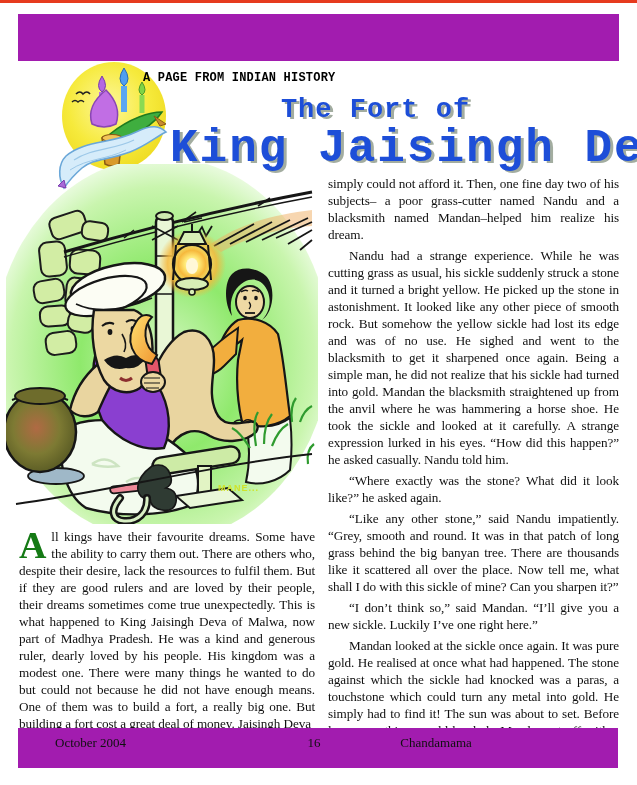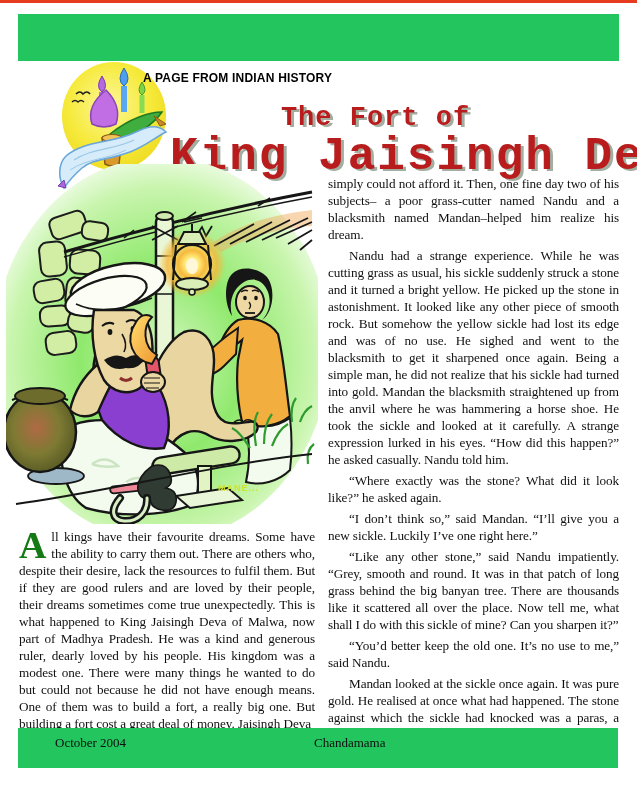--- a/index.html
+++ b/index.html
@@ -1,37 +1,37 @@
 <!DOCTYPE html>
 <html><head>
 <meta charset="utf-8">
 <style>
   html,body{margin:0;padding:0;background:#ffffff;}
   .page{
     position:relative;width:637px;height:785px;background:#ffffff;
     font-family:"Liberation Serif",serif;color:#101010;overflow:hidden;
   }
   .top-rule{position:absolute;left:0;top:6;width:637px;height:3px;background:#e63b1e;}
-  .banner{position:absolute;background:#22c55e;}
+  .banner{position:absolute;background:#a21caf;}
   .banner.top{left:18px;top:14px;width:601px;height:47px;}
   .banner.bottom{left:18px;top:728px;width:600px;height:40px;
     display:flex;align-items:flex-start;box-sizing:border-box;
     padding:7px 45px 0 37px;font-size:13px;}
   .banner.bottom .f-left{flex:1;text-align:left;}
   .banner.bottom .f-mid{flex:1;text-align:center;}
   .banner.bottom .f-right{flex:1;text-align:left;}
   .kicker{
     position:absolute;left:143px;top:71px;
-    font-family:Liberation Sans, sans-serif;font-weight:bold;font-size:12px;
+    font-family:Liberation Mono, monospace;font-weight:bold;font-size:12px;
     letter-spacing:0.2px;color:#000;white-space:nowrap;
   }
   .title{
-    position:absolute;left:170px;top:100px;width:455px;text-align:center;
+    position:absolute;left:170px;top:92px;width:455px;text-align:center;
     font-family:"Liberation Mono","DejaVu Sans Mono",monospace;font-weight:bold;
-    color:#b91c1c;text-shadow:3px 2px 0 #a3ada0;white-space:nowrap;
+    color:#1d4ed8;text-shadow:3px 2px 0 #a3ada0;white-space:nowrap;
   }
   .title .t1{font-size:27px;line-height:36px;position:relative;left:-22px;letter-spacing:1px;}
   .title .t2{font-size:46px;line-height:42px;letter-spacing:2px;}
   .logo{position:absolute;left:54px;top:60px;width:120px;height:132px;}
   .illu{position:absolute;left:6px;top:164px;width:364px;height:360px;}
   .col{
     text-align:justify;font-size:13.2px;line-height:17px;
     letter-spacing:-0.1px;overflow:hidden;
   }
   .col p{margin:4px;}
@@ -267,24 +267,24 @@
   </div>
 
   <div class="col left-col">
     <p><span class="dropcap">A</span><span>ll kings have their favourite dreams. Some have the ability to carry them out. There are others who, despite their desire, lack the resources to fulfil them. But if they are good rulers and are loved by their people, their dreams sometimes come true unexpectedly. This is what happened to King Jaisingh Deva of Malwa, now part of Madhya Pradesh. He was a kind and generous ruler, dearly loved by his people. His kingdom was a modest one.  There were many things he wanted to do but could not because he did not have enough means. One of them was to build a fort, a really big one. But building a fort cost a great deal of money. Jaisingh Deva</span></p>
   </div>
 
   <div class="col right-col">
     <p>simply could not afford it. Then, one fine day two of his subjects– a poor grass-cutter named Nandu and a blacksmith named Mandan–helped him realize his dream.</p>
     <p class="ind">Nandu had a strange experience. While he was cutting grass as usual, his sickle suddenly struck a stone and it turned a bright yellow. He picked up the stone in astonishment. It looked like any other piece of smooth rock. But somehow the yellow sickle had lost its edge and was of no use. He sighed and went to the blacksmith to get it sharpened once again. Being a simple man, he did not realize that his sickle had turned into gold. Mandan the blacksmith straightened up from the anvil where he was hammering a horse shoe. He took the sickle and looked at it carefully. A strange expression lurked in his eyes. “How did this happen?” he asked casually. Nandu told him.</p>
     <p class="ind">“Where exactly was the stone? What did it look like?” he asked again.</p>
+    <p class="ind">“Like any other stone,” said Nandu impatiently. “Grey, smooth and round. It was in that patch of long grass behind the big banyan tree. There are thousands like it scattered all over the place. Now tell me, what shall I do with this sickle of mine? Can you sharpen it?”</p>
     <p class="ind">“I don’t think so,” said Mandan. “I’ll give you a new sickle. Luckily I’ve one right here.”</p>
-    <p class="ind">“Like any other stone,” said Nandu impatiently. “Grey, smooth and round. It was in that patch of long grass behind the big banyan tree. There are thousands like it scattered all over the place. Now tell me, what shall I do with this sickle of mine? Can you sharpen it?”</p>
-    <p class="ind">“You’d better keep the old one. It’s no use to me,” said Nandu.</p>
     <p class="ind"><span>Mandan looked at the sickle once again. It was pure gold. He realised at once what had happened. The stone against which the sickle had knocked was a </span><span class="it">paras</span><span>, a touchstone which could turn any metal into gold. He simply had to find it! The sun was about to set. Before long everything would be dark. Mandan set off with a lamp and his hammer and made for the banyan tree. Starting from one corner he tapped each and every stone with his hammer. After hours of searching his</span></p>
   </div>
 
   <div class="banner bottom">
     <span class="f-left">October 2004</span>
+    <span class="f-mid">16</span>
     <span class="f-right">Chandamama</span>
   </div>
 
 </div>
 
 </body></html>

